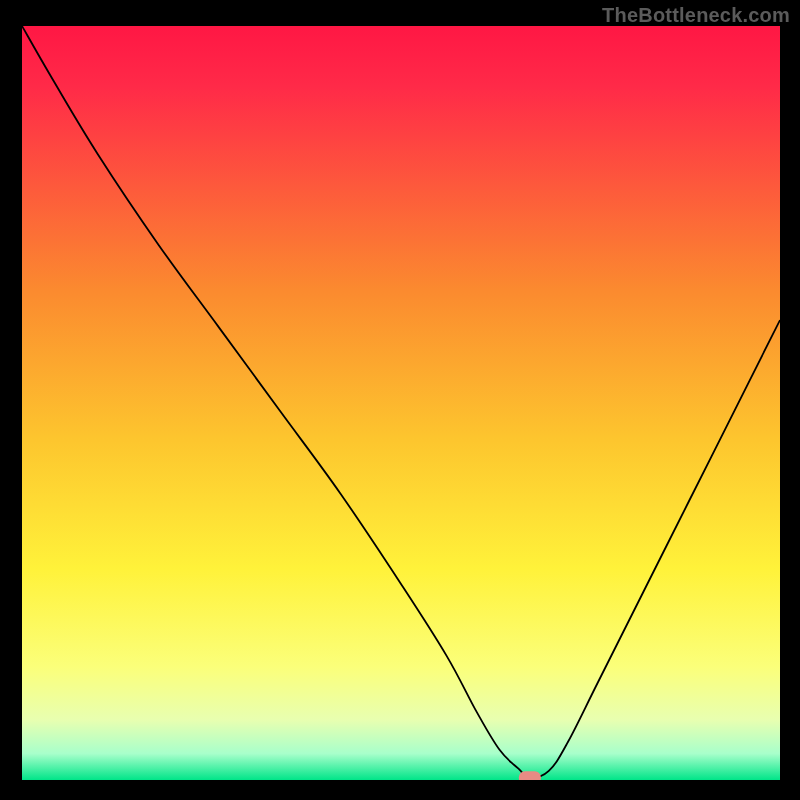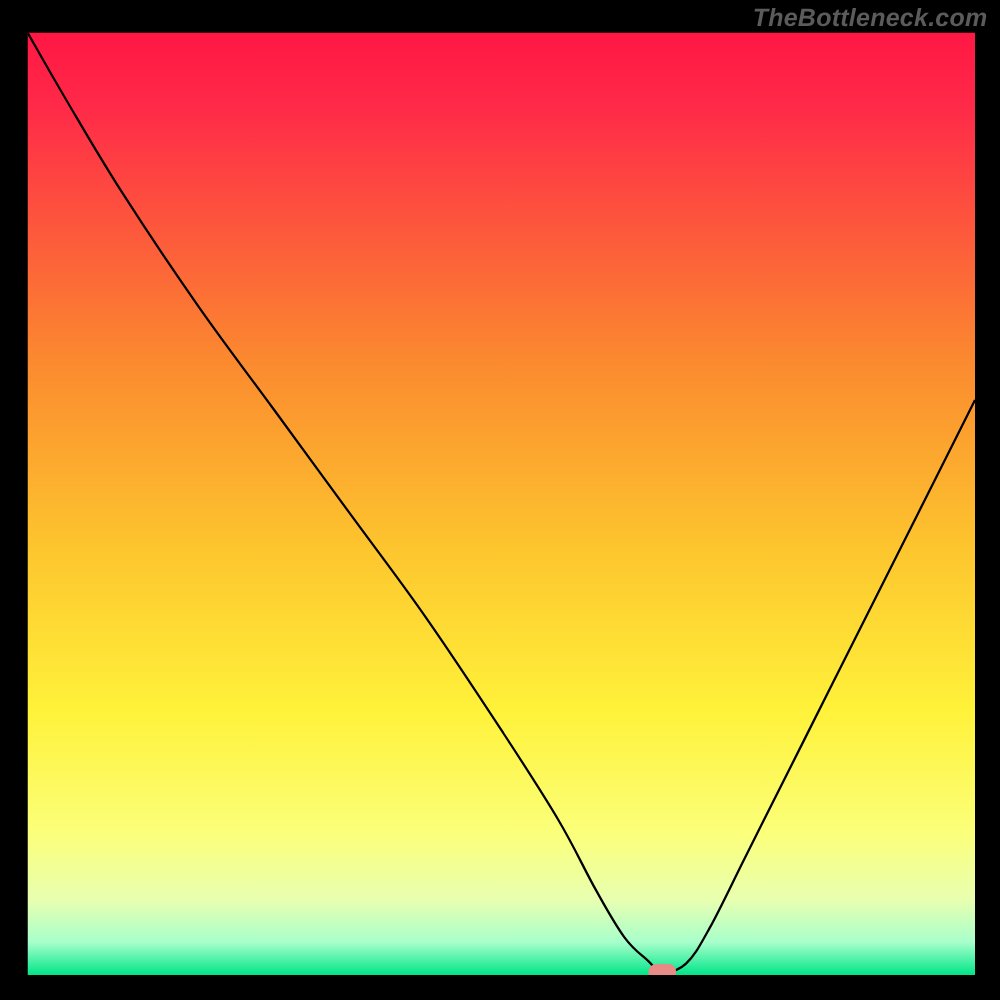--- a/index.html
+++ b/index.html
@@ -2,21 +2,20 @@
 <html><head>
 <meta charset="utf-8">
 <style>
   * { margin: 0; padding: 0; box-sizing: border-box; }
   html, body { width: 800px; height: 800px; overflow: hidden; background: #000; }
   .frame {
     position: relative;
     width: 800px;
     height: 661px;
     background: #000;
-    font-style: italic;
   }
   .watermark {
     position: absolute;
     top: 4px;
     right: 10px;
     font-family: Arial, Helvetica, sans-serif;
     font-size: 20px;
     font-weight: 600;
     color: #5b5b5b;
     letter-spacing: 0.2px;

